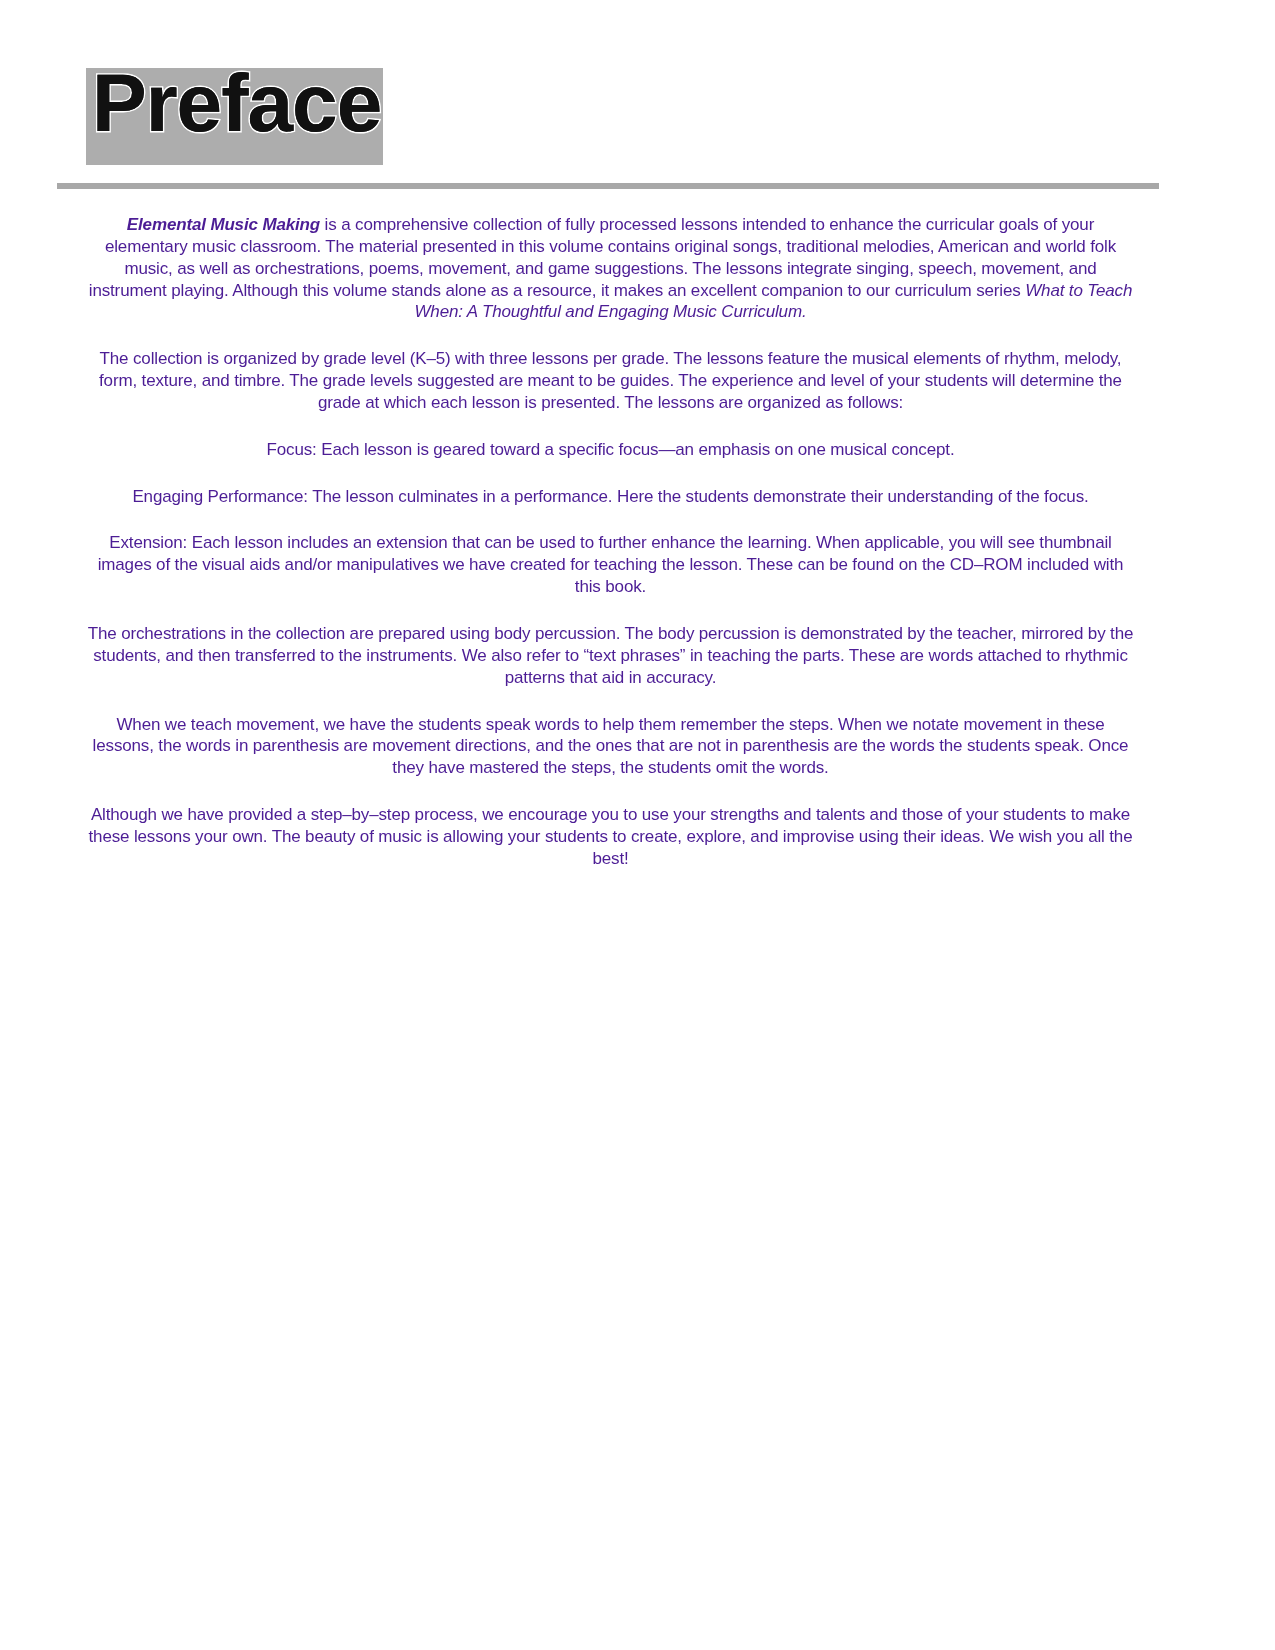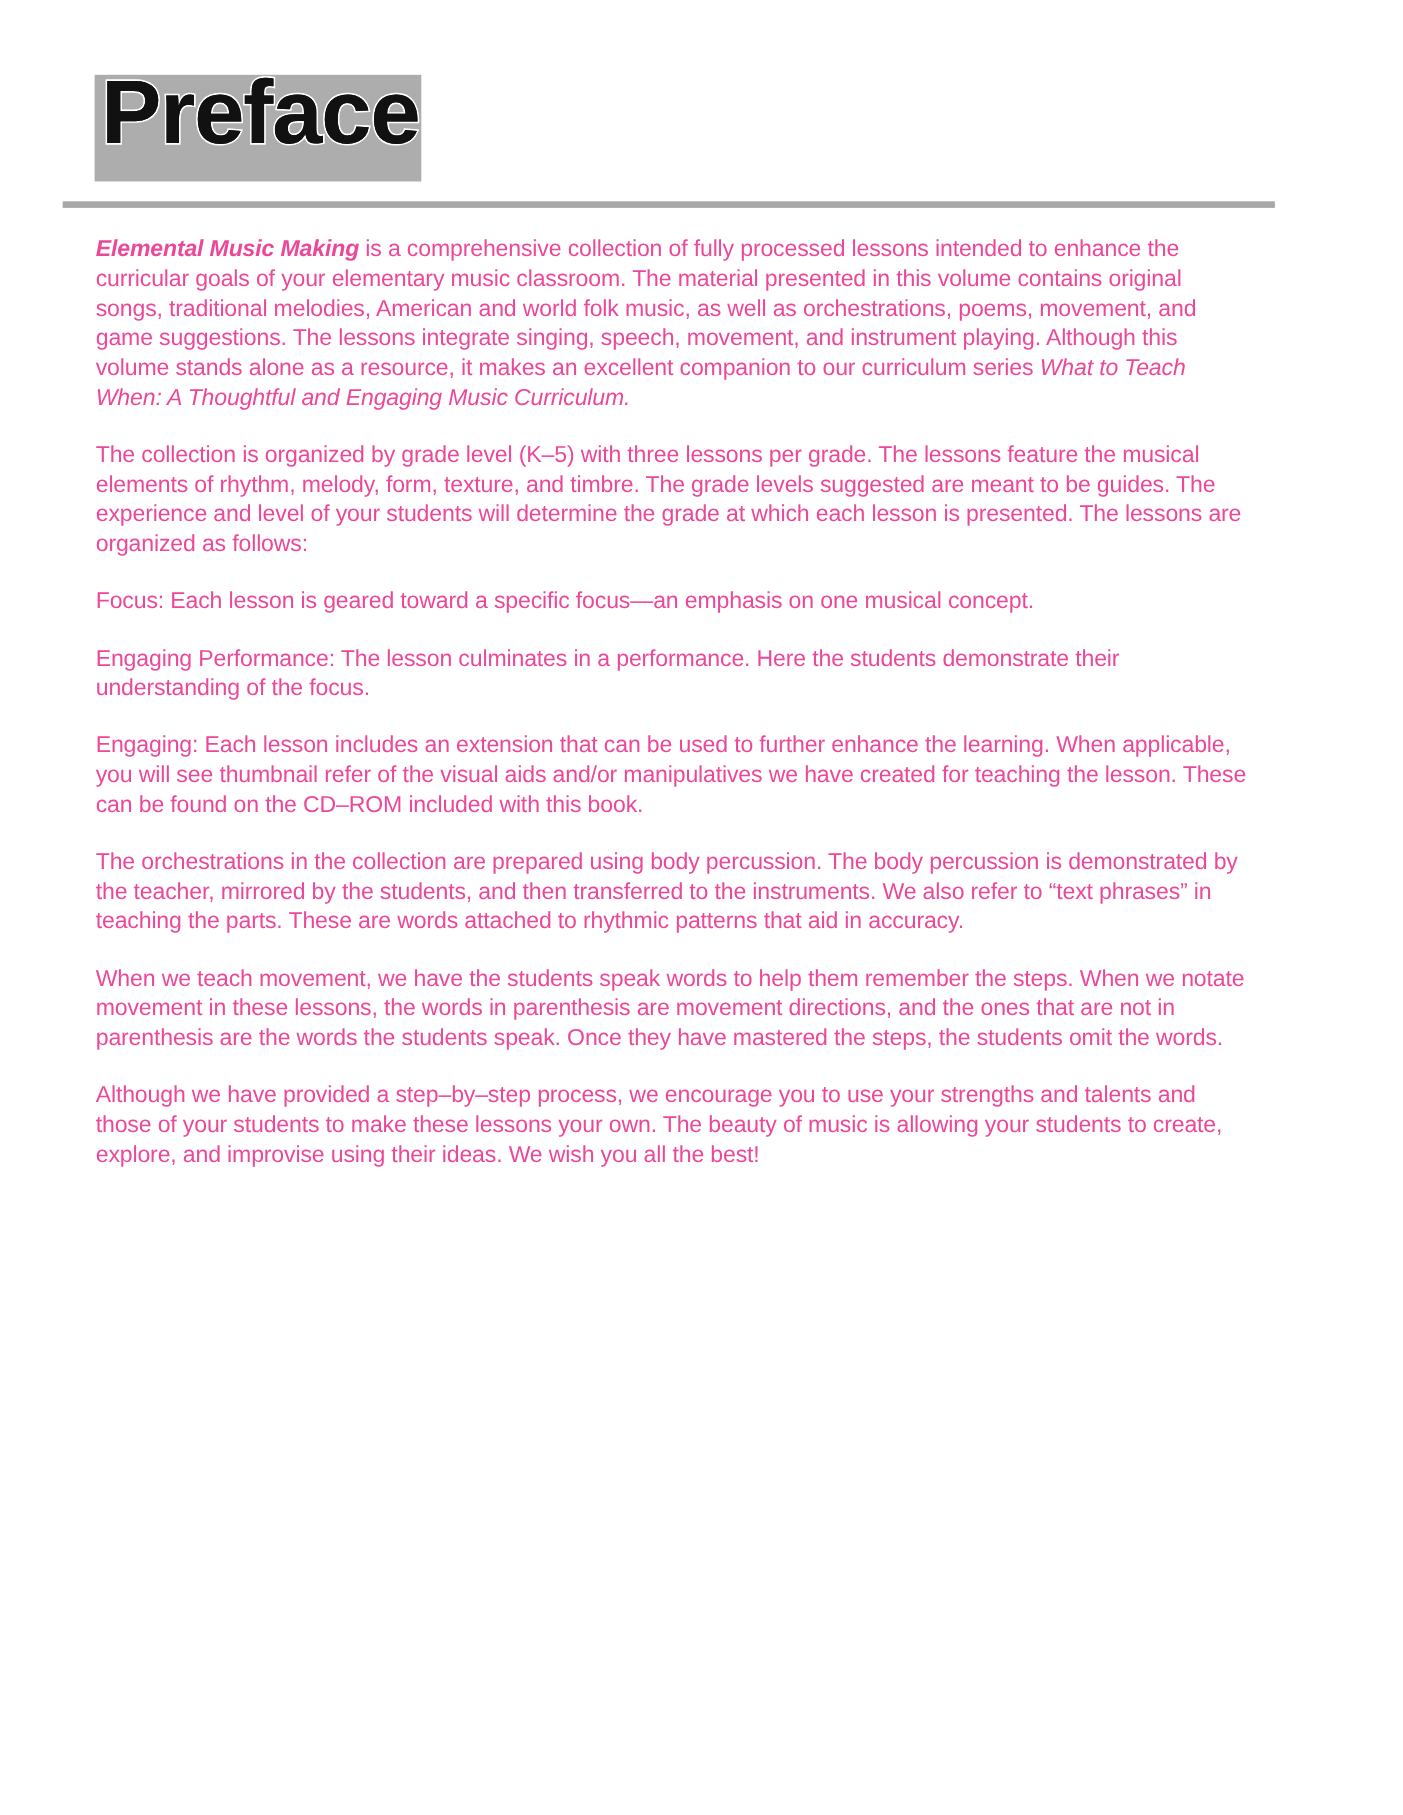--- a/index.html
+++ b/index.html
@@ -65,26 +65,26 @@
   }
 
   
   .body-col {
     position: absolute;
     left: 87px;
     top: 214px;
     width: 1047px;
   }
   .para {
-    font-size: 21px;
+    font-size: 17px;
     line-height: 1.285;
     letter-spacing: -0.15px;
-    color: #ec4899;
+    color: #4c1d95;
     margin: 0 0 25px 0;
-    text-align: left;
+    text-align: center;
   }
   .b {
     font-weight: 400;
   }
   .bi {
     font-weight: 700;
     font-style: italic;
   }
   .i {
     font-style: italic;
@@ -133,21 +133,21 @@
     <p class="para"><span class="bi">Elemental Music Making</span><span> is a comprehensive collection of fully processed lessons intended to enhance the curricular goals of your elementary music classroom. The material presented in this volume contains original songs, traditional melodies, American and world folk music, as well as orchestrations, poems, movement, and game suggestions. The lessons integrate singing, speech, movement, and instrument playing. Although this volume stands alone as a resource, it makes an excellent companion to our curriculum series </span><span class="i">What to Teach When: A Thoughtful and Engaging Music Curriculum.</span></p>
 
     <p class="para">The collection is organized by grade level (K–5) with three lessons per grade. The lessons feature the musical elements of rhythm, melody, form, texture, and timbre. The grade levels suggested are meant to be guides. The experience and level of your students will determine the grade at which each lesson is presented. The lessons are organized as follows:</p>
 
     <p class="para"><span class="b">Focus:</span><span> Each lesson is geared toward a specific focus—an emphasis on one musical concept.</span></p>
 
 
 
     <p class="para"><span class="b">Engaging Performance:</span><span> The lesson culminates in a performance. Here the students demonstrate their understanding of the focus.</span></p>
 
-    <p class="para"><span class="b">Engaging:</span><span> Each lesson includes an extension that can be used to further enhance the learning. When applicable, you will see thumbnail refer of the visual aids and/or manipulatives we have created for teaching the lesson. These can be found on the CD–ROM included with this book.</span></p>
+    <p class="para"><span class="b">Extension:</span><span> Each lesson includes an extension that can be used to further enhance the learning. When applicable, you will see thumbnail images of the visual aids and/or manipulatives we have created for teaching the lesson. These can be found on the CD–ROM included with this book.</span></p>
 
     <p class="para">The orchestrations in the collection are prepared using body percussion. The body percussion is demonstrated by the teacher, mirrored by the students, and then transferred to the instruments. We also refer to “text phrases” in teaching the parts. These are words attached to rhythmic patterns that aid in accuracy.</p>
 
     <p class="para">When we teach movement, we have the students speak words to help them remember the steps. When we notate movement in these lessons, the words in parenthesis are movement directions, and the ones that are not in parenthesis are the words the students speak. Once they have mastered the steps, the students omit the words.</p>
 
     <p class="para">Although we have provided a step–by–step process, we encourage you to use your strengths and talents and those of your students to make these lessons your own. The beauty of music is allowing your students to create, explore, and improvise using their ideas. We wish you all the best!</p>
 
   </div>
 
   <div class="footer">

